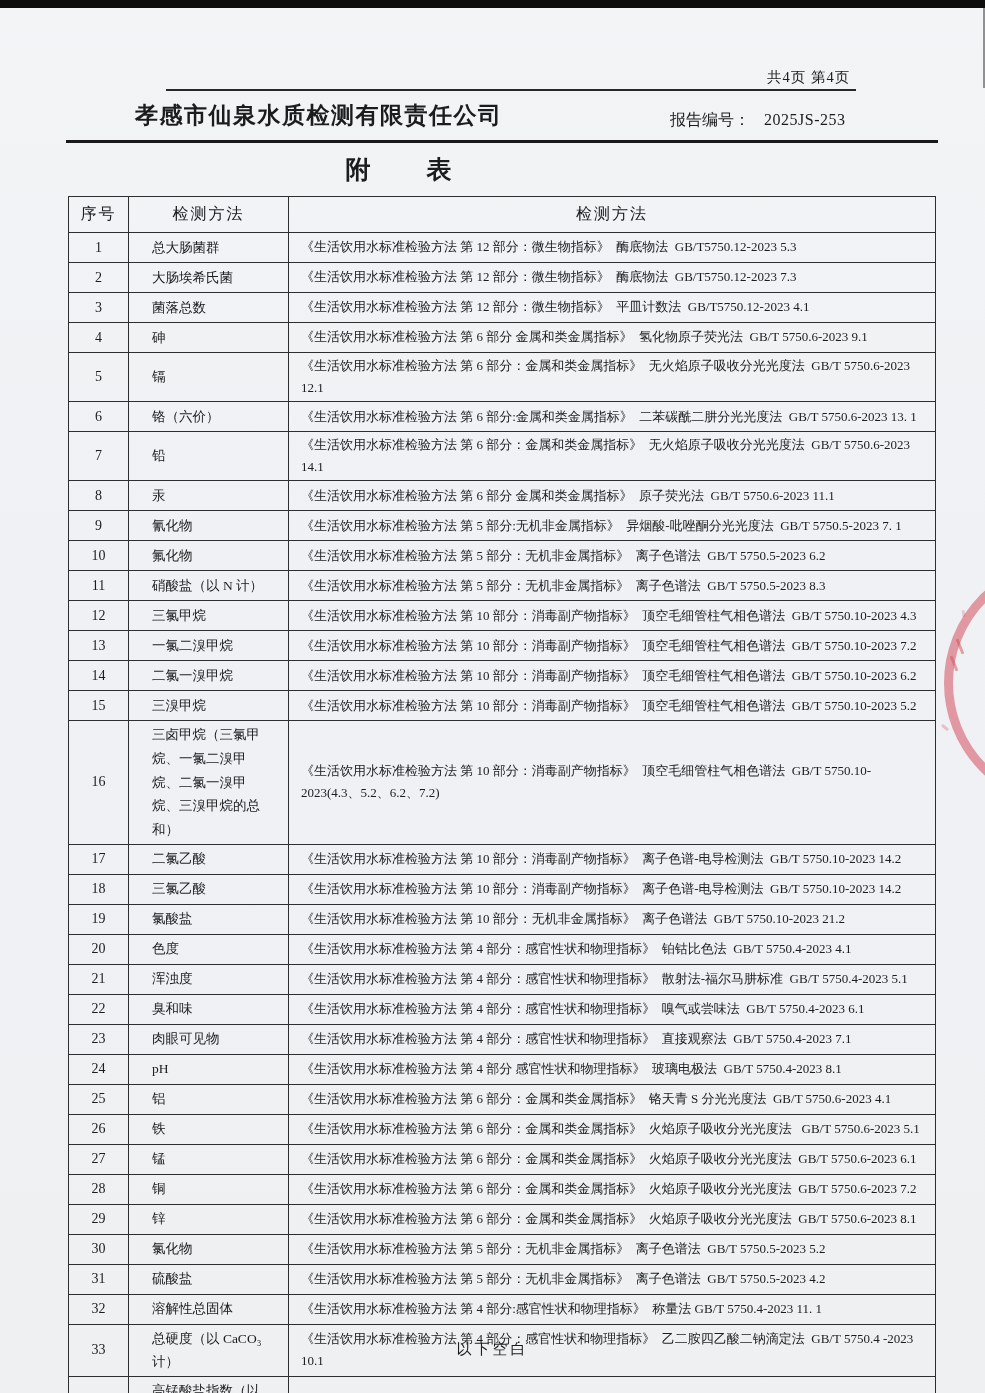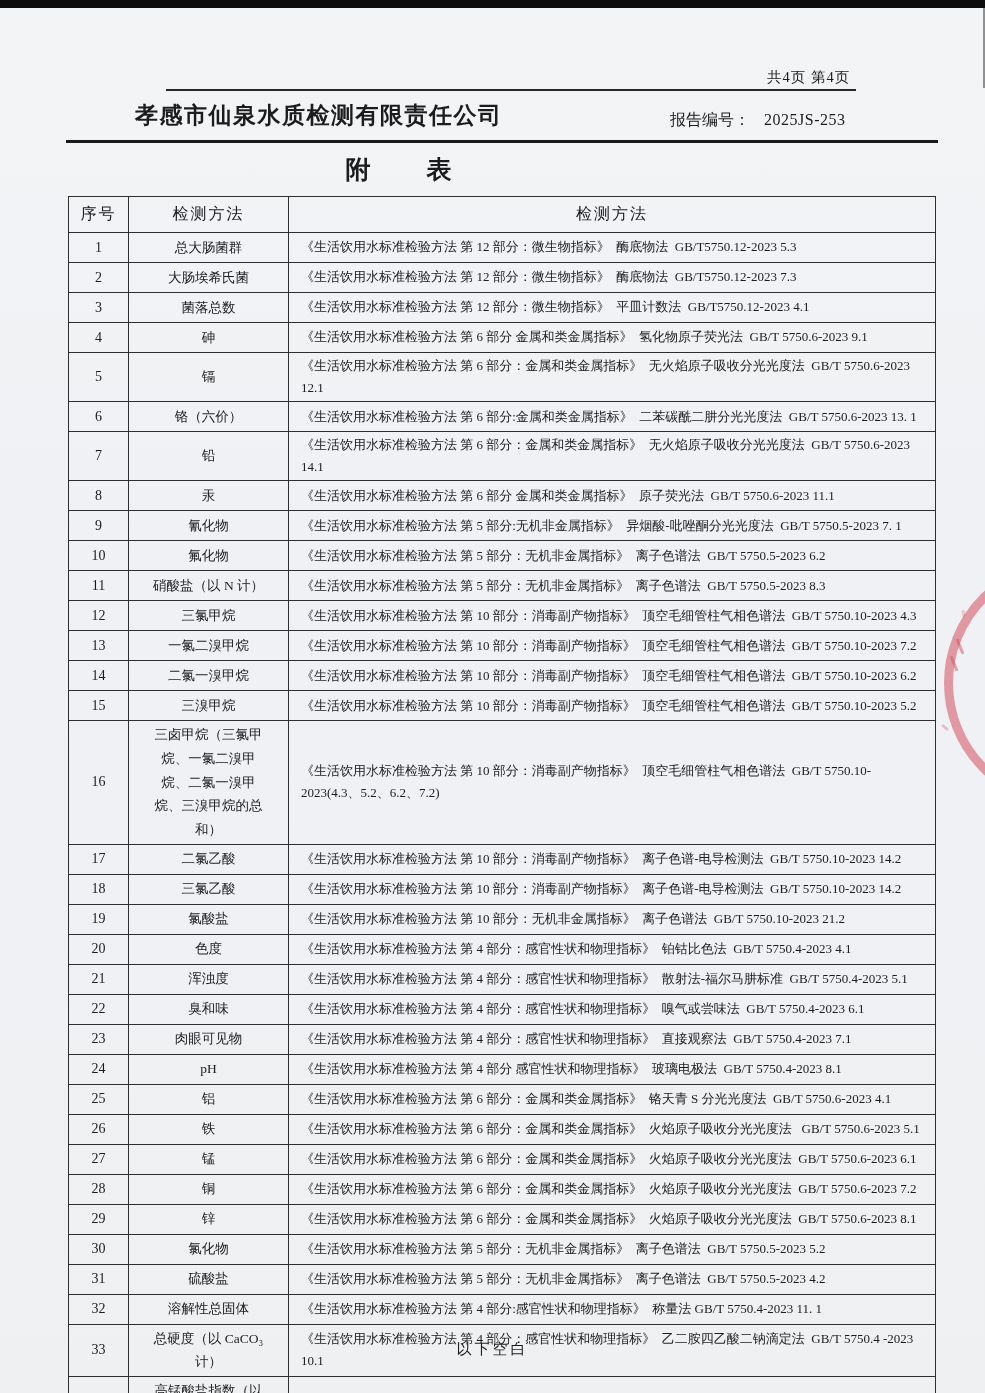--- a/index.html
+++ b/index.html
@@ -26,21 +26,21 @@
   }
   table.methods th,table.methods td{
     border:1.6px solid #2e2e30;
     font-weight:normal;
     vertical-align:middle;
   }
   col.c-no{width:60px;}
   col.c-item{width:160px;}
   thead th{height:33px;font-size:16px;letter-spacing:2px;text-align:center;}
   td.col-no{height:27px;text-align:center;font-size:14px;}
-  td.col-item{text-align:center;font-size:13.5px;line-height:1.75;padding:2px 23px;}
+  td.col-item{text-align:left;font-size:13.5px;line-height:1.75;padding:2px 23px;}
   td.col-method{font-size:13px;padding:2px 8px 2px 12px;white-space:pre-wrap;line-height:1.7;}
 
   .footer-note{position:absolute;top:1340px;left:0;width:985px;text-align:center;font-size:15px;letter-spacing:3px;}
 
   .stamp-ring{
     position:absolute;left:944px;top:558px;width:232px;height:232px;
     border:9px solid rgba(211,78,92,0.55);border-radius:50%;
     filter:blur(0.6px);
   }
   .stamp-mark{position:absolute;background:rgba(211,78,92,0.5);border-radius:1px;}

